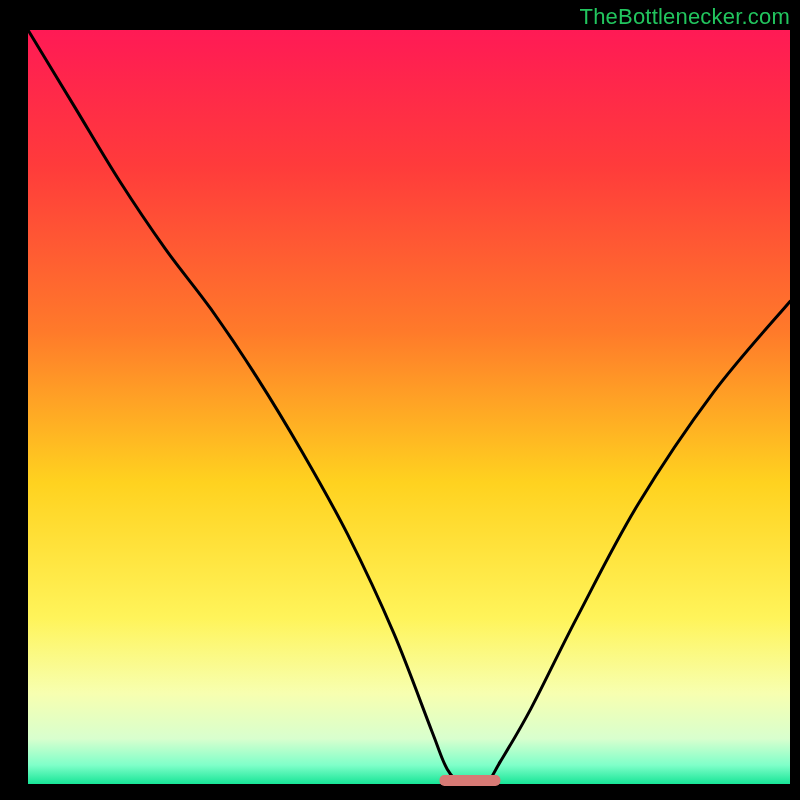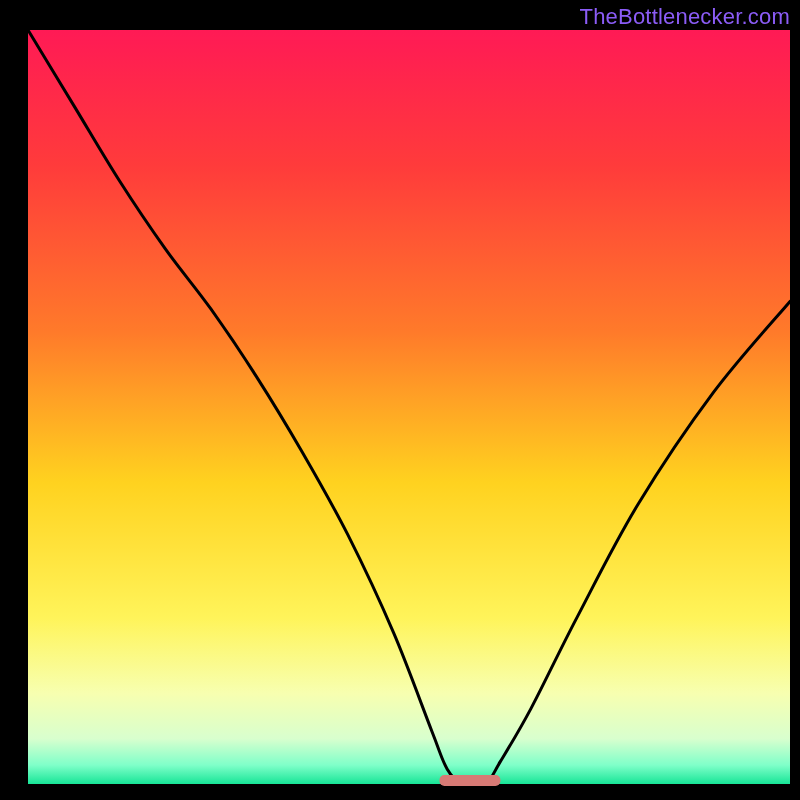--- a/index.html
+++ b/index.html
@@ -16,21 +16,21 @@
     width: 800px;
     height: 800px;
   }
   svg {
     display: block;
   }
   .watermark {
     position: absolute;
     top: 4px;
     right: 10px;
-    color: #8b5cf6;
+    color: #22c55e;
     font-size: 22px;
     font-weight: 500;
     letter-spacing: 0.2px;
     user-select: none;
   }
 </style>
 </head>
 <body>
 
 <div class="canvas-wrap">

